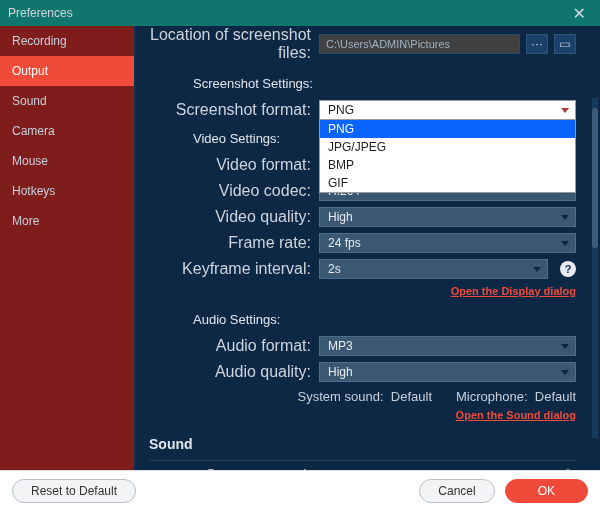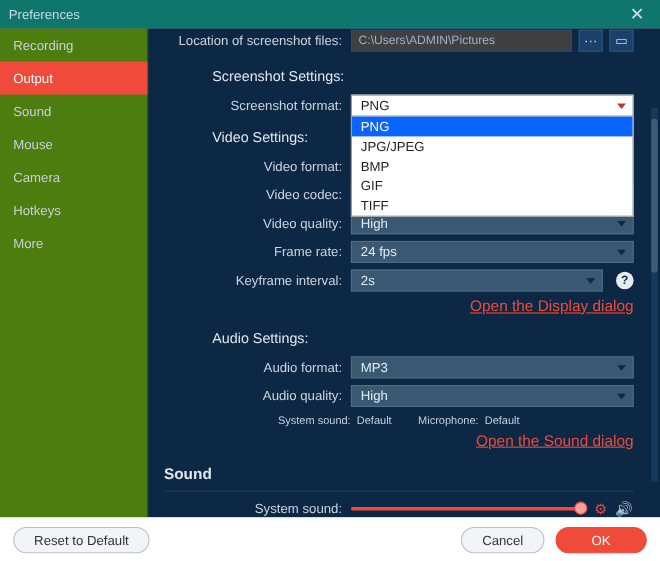--- a/index.html
+++ b/index.html
@@ -13,21 +13,21 @@
   .window { width: 600px; height: 510px; display: flex; flex-direction: column; }
   .titlebar {
     height: 26px; background: #0f766e;
     display: flex; align-items: center; padding: 0 8px;
     color: #cfd6df; font-size: 12px;
     justify-content: space-between;
   }
   .close-x { font-size: 16px; color: #d6dbe2; cursor: pointer; padding: 0 6px; }
   .body { flex: 1; display: flex; background: #0d2845; min-height: 0; }
   .sidebar {
-    width: 135px; background: #4d7c0f;
+    width: 135px; background: #7f1d1d;
     display: flex; flex-direction: column;
     border-right: 1px solid #10365b;
   }
   .side-item {
     padding: 8px 12px; font-size: 12px; color: #c7d0db; cursor: pointer;
   }
   .side-item.active { background: #ef4a3a; color: #fff; }
   .main {
     flex: 1; position: relative; background: #0d2845; overflow: hidden;
   }
@@ -38,21 +38,21 @@
   .scrollbar .thumb {
     position: absolute; left: 0; top: 10px; width: 6px; height: 140px;
     background: #3b5b78; border-radius: 3px;
   }
   .content {
     position: absolute; left: 0; top: -4px; right: 10px; padding: 0 14px 8px 14px;
   }
   .row { display: flex; align-items: center; margin: 4px 0; min-height: 22px; }
   .label-col {
     flex: 0 0 170px; text-align: right; padding-right: 8px;
-    color: #cdd4dd; font-size: 12px;
+    color: #cdd4dd; font-size: 16px;
   }
   .ctl-col { flex: 1; display: flex; align-items: center; gap: 6px; }
   .section-title { color: #e1e6ec; font-size: 13px; margin: 14px 0 8px 44px; }
   .section-title.big { font-size: 14px; font-weight: 600; margin-left: 0; }
   .hr { height: 1px; background: #1c4166; margin: 2px 0 4px 0; }
   .pathbox {
     flex: 1; height: 20px; background: #404040; border: 1px solid #254d72;
     display: flex; align-items: center; padding: 0 6px; color: #9fb1c4; font-size: 11px;
     overflow: hidden; white-space: nowrap;
   }
@@ -81,22 +81,22 @@
   .dd-item {
     padding: 2px 8px; font-size: 12px; color: #1e1e1e; cursor: pointer;
   }
   .dd-item.sel-item { background: #0a64ff; color: #fff; }
   .help-circ {
     width: 16px; height: 16px; border-radius: 50%; background: #e6ecf2; color: #0d2845;
     display: flex; align-items: center; justify-content: center; font-weight: bold; font-size: 11px;
     margin-left: 6px;
   }
   .linkrow { text-align: right; margin: 4px 0 2px 0; }
-  .link { color: #ef4a3a; text-decoration: underline; font-size: 14px; cursor: pointer; }
-  .inforow { display: flex; gap: 24px; justify-content: center; margin: 6px 0 2px 0; font-size: 10px; color: #c7d0db; }
+  .link { color: #ef4a3a; text-decoration: underline; font-size: 11px; cursor: pointer; font-weight: bold; }
+  .inforow { display: flex; gap: 24px; justify-content: flex-end; margin: 6px 0 2px 0; font-size: 13px; color: #c7d0db; }
   .slider-track {
     flex: 1; height: 3px; background: #ef4a3a; border-radius: 2px; position: relative;
     margin-right: 4px;
   }
   .slider-thumb {
     position: absolute; top: -5px; width: 12px; height: 12px; border-radius: 50%;
     background: #f1a29a; border: 1px solid #ef4a3a;
   }
   .gear { color: #ef4a3a; font-size: 13px; }
   .spk { color: #ef4a3a; font-size: 13px; margin-left: 2px; }
@@ -119,22 +119,22 @@
   <div class="titlebar">
     <span>Preferences</span>
     <span class="close-x">✕</span>
   </div>
 
   <div class="body">
     <div class="sidebar">
       <div class="side-item">Recording</div>
       <div class="side-item active">Output</div>
       <div class="side-item">Sound</div>
+      <div class="side-item">Camera</div>
       <div class="side-item">Mouse</div>
-      <div class="side-item">Camera</div>
       <div class="side-item">Hotkeys</div>
       <div class="side-item">More</div>
     </div>
 
     <div class="main">
       <div class="scrollbar">
         <div class="thumb"></div>
       </div>
 
       <div class="content">
@@ -157,21 +157,20 @@
           <div class="label-col">Screenshot format:</div>
           <div class="ctl-col">
             <div class="sel open">
               <span>PNG</span>
               <span class="chev"></span>
               <div class="dropdown-list">
                 <div class="dd-item sel-item">PNG</div>
                 <div class="dd-item">JPG/JPEG</div>
                 <div class="dd-item">BMP</div>
                 <div class="dd-item">GIF</div>
-                <div class="dd-item">TIFF</div>
               </div>
             </div>
           </div>
         </div>
 
         <div class="section-title" style="margin-top:10px;">Video Settings:</div>
 
         <div class="row">
           <div class="label-col">Video format:</div>
           <div class="ctl-col">

